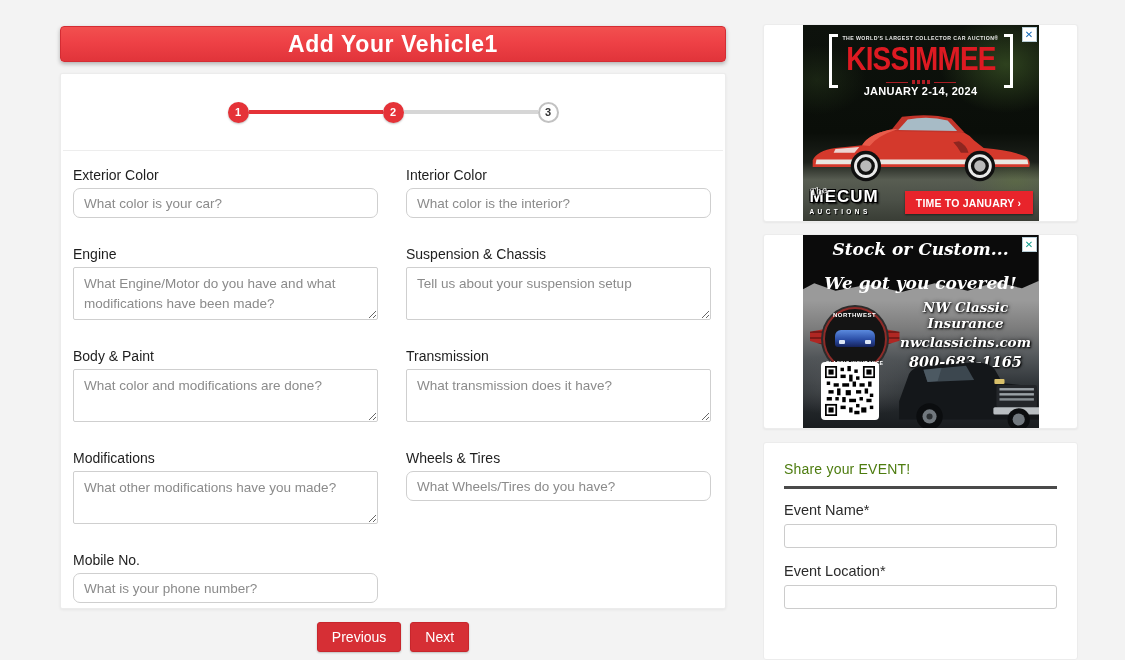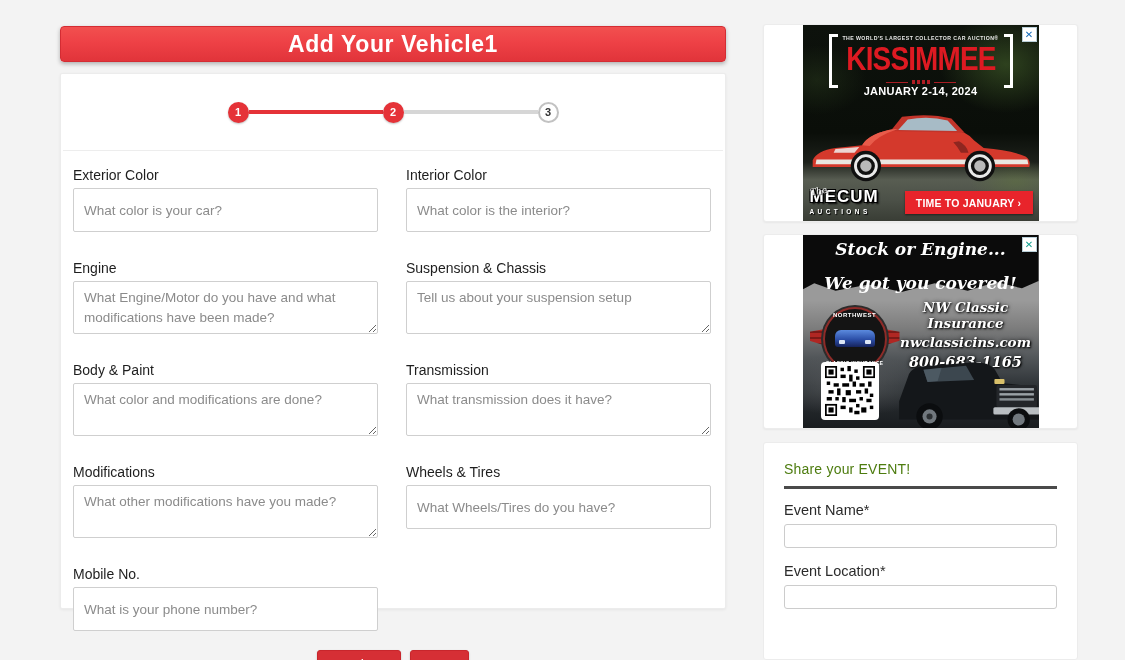--- a/index.html
+++ b/index.html
@@ -26,21 +26,21 @@
     box-shadow:0 1px 2px rgba(0,0,0,.25); cursor:pointer; }
   .step-circle.inactive { background:#fff; border:2px solid #c2c2c2; color:#333; box-shadow:none; }
   .step-bar { flex:1; height:4px; background:#d6d6d6; }
   .step-bar.done { background:#e53238; }
 
   .form-grid { display:grid; grid-template-columns:1fr 1fr; column-gap:18px; row-gap:13px;
     padding:16px 14px 0 12px;gap:28px; }
   .field label { display:block; font-size:14px; color:#1e1e1e; margin-bottom:5px; }
   .txt { width:100%; border:1px solid #cfcfcf; border-radius:2px; padding:6px 10px;
     font-size:13.5px; color:#444; font-family:inherit; background:#fff; }
-  input.txt { height:44px; }
+  input.txt { height:30px;border-radius:7px; }
   textarea.txt { height:53px; resize:vertical; line-height:1.45; display:block; }
   .txt::placeholder { color:#8b8b8b; opacity:1; }
 
   .btn-row { display:flex; justify-content:center; gap:9px; margin-top:19px; }
   .btn { height:30px; background:#d62f35; border:1px solid #c8262c; border-radius:3px; color:#fff;
     font-size:14px; font-family:inherit; padding:0 14px; cursor:pointer;
     box-shadow:0 1px 2px rgba(0,0,0,.22); }
 
   
   .sidebar { width:315px; margin-left:37px; display:flex; flex-direction:column; padding-top:24px; }
@@ -251,21 +251,21 @@
           <div class="mec-auctions">AUCTIONS</div>
         </div>
         <div class="mec-cta">TIME TO JANUARY ›</div>
       </div>
     </div>
 
     <div class="ad-card second">
       <div class="ad-ins">
         <div class="ad-close teal">✕</div>
         <div class="ins-band"></div>
-        <div class="ins-h h1">Stock or Engine...</div>
+        <div class="ins-h h1">Stock or Custom...</div>
         <div class="ins-h h2">We got you covered!</div>
 
         <div class="ins-badge">
           <div class="badge-wing l"></div>
           <div class="badge-wing r"></div>
           <div class="badge-ring"></div>
           <div class="badge-top">NORTHWEST</div>
           <div class="badge-car"></div>
           <div class="badge-bot">CLASSIC INSURANCE</div>
         </div>

